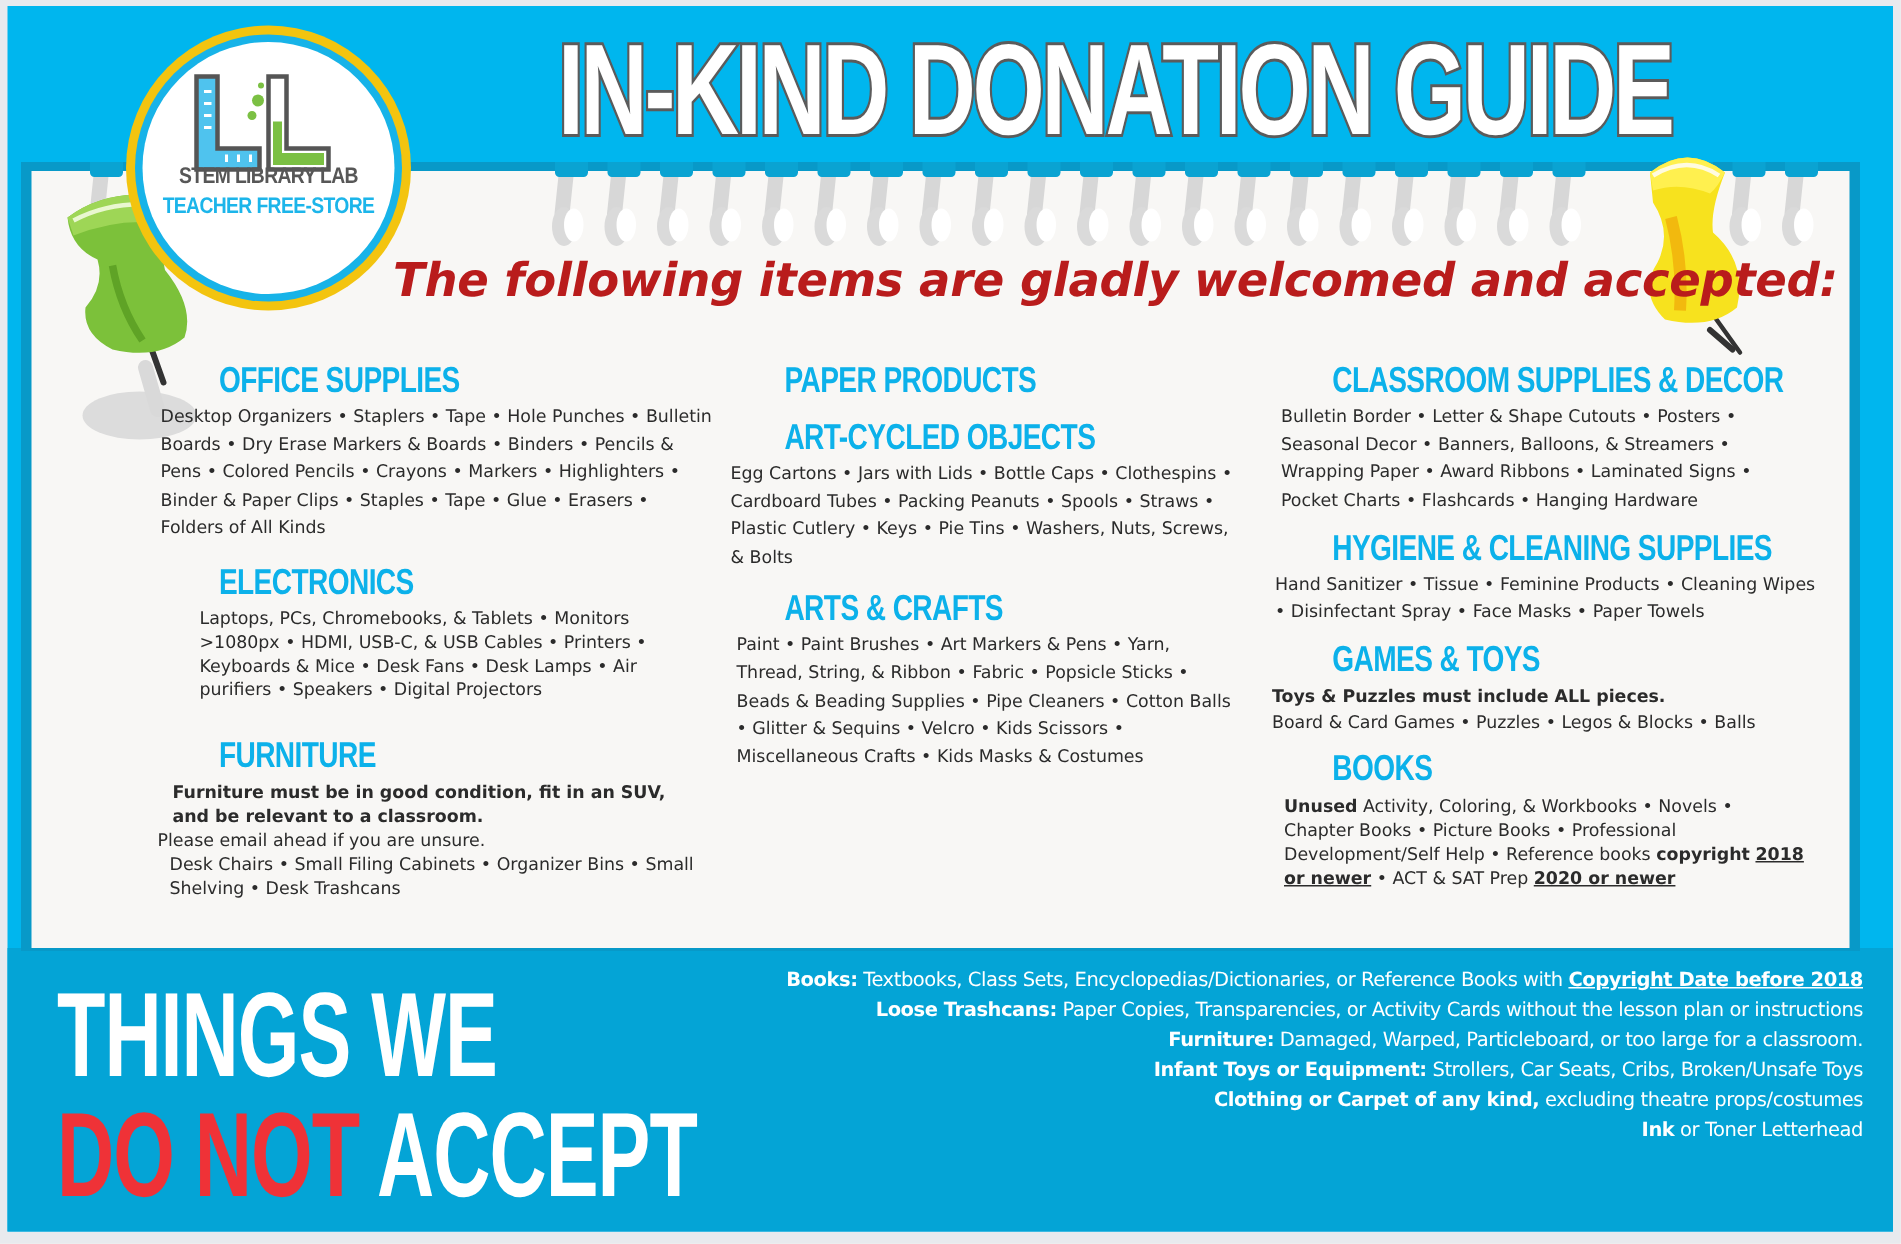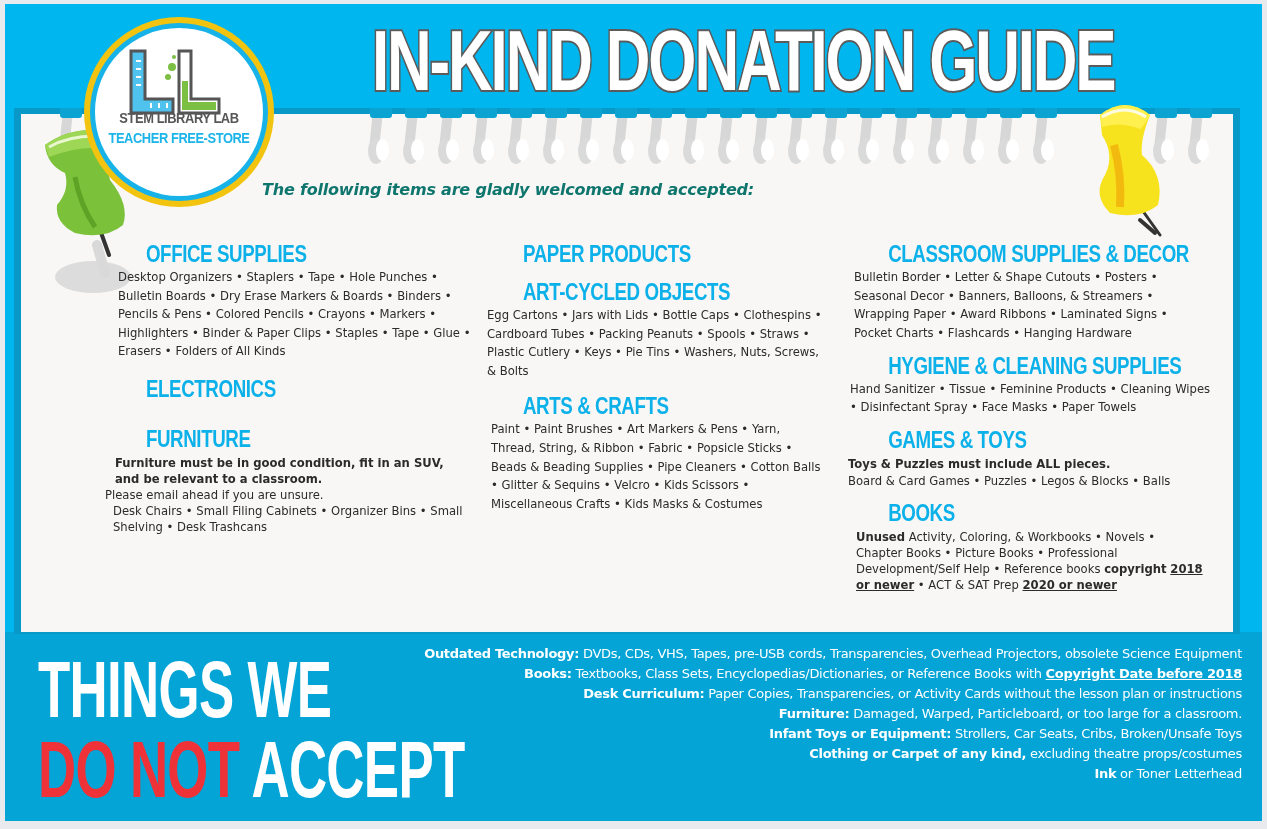--- a/index.html
+++ b/index.html
@@ -30,21 +30,21 @@
   .logo { position: absolute; left: 84px; top: 17px; width: 190px; height: 190px; border-radius: 50%; background: #f3c40f; }
   .logo .ring2 { position: absolute; left: 6px; top: 6px; width: 178px; height: 178px; border-radius: 50%; background: #17b3e8; }
   .logo .inner { position: absolute; left: 11px; top: 11px; width: 168px; height: 168px; border-radius: 50%; background: #ffffff; }
   .logo .mark { position: absolute; left: 43px; top: 30px; width: 100px; height: 68px; }
   .logo .name1 { position: absolute; left: 0; top: 92px; width: 190px; text-align: center; font-family: "Liberation Sans", sans-serif; font-weight: 700; font-size: 15px; color: #575757; letter-spacing: -0.5px; transform: scaleX(0.86); }
   .logo .name2 { position: absolute; left: 0; top: 112px; width: 190px; text-align: center; font-family: "Liberation Sans", sans-serif; font-weight: 700; font-size: 15px; color: #1cb5ea; letter-spacing: -0.5px; transform: scaleX(0.86); }
 
   .pin-green { position: absolute; left: 35px; top: 105px; width: 120px; height: 190px; }
   .pin-yellow { position: absolute; left: 1080px; top: 95px; width: 110px; height: 240px; }
 
-  .subtitle { position: absolute; left: 262px; top: 180px; width: 820px; font-family: "DejaVu Sans", sans-serif; font-style: italic; font-weight: 700; font-size: 16px; color: #0f766e; white-space: nowrap; letter-spacing: -0.2px; }
+  .subtitle { position: absolute; left: 262px; top: 169px; width: 820px; font-family: "DejaVu Sans", sans-serif; font-style: italic; font-weight: 700; font-size: 31px; color: #b91c1c; white-space: nowrap; letter-spacing: -0.2px; }
 
   .col { position: absolute; color: #2a2a2a; }
   .col h2 { font-family: "Liberation Sans", sans-serif; font-weight: 700; font-size: 24px; color: #0cb1ea; line-height: 28px; transform: scaleX(0.78); white-space: nowrap; letter-spacing: -0.5px; }
   .col p { font-family: "DejaVu Sans", sans-serif; font-size: 11.6px; line-height: 18.6px; color: #2b2b2b; }
   .col p.note { font-weight: 700; line-height: 16px; }
   .col .sec { margin-bottom: 12px; }
   .b { font-weight: 700; }
   .u { font-weight: 700; text-decoration: underline; }
 
   .dna-title { position: absolute; left: 38px; top: 650px; font-family: "Liberation Sans", sans-serif; font-weight: 700; font-size: 80px; line-height: 80px; color: #ffffff; transform: scaleX(0.66); transform-origin: left top; white-space: nowrap; letter-spacing: -1px; }
@@ -252,24 +252,25 @@
   </svg>
   <div class="name1">STEM LIBRARY LAB</div>
   <div class="name2">TEACHER FREE-STORE</div>
 </div>
 
 <div class="subtitle">The following items are gladly welcomed and accepted:</div>
 
 <div class="col" style="left:105px; top:240px; width:372px;">
   <div class="sec">
     <h2>OFFICE SUPPLIES</h2>
-    <p style="padding:0 2px;margin-left:11px;">Desktop Organizers • Staplers • Tape • Hole Punches • Bulletin Boards • Dry Erase Markers &amp; Boards • Binders • Pencils &amp; Pens • Colored Pencils • Crayons • Markers • Highlighters • Binder &amp; Paper Clips • Staples • Tape • Glue • Erasers • Folders of All Kinds</p>
+    <p style="padding:0 2px;">Desktop Organizers • Staplers • Tape • Hole Punches • Bulletin Boards • Dry Erase Markers &amp; Boards • Binders • Pencils &amp; Pens • Colored Pencils • Crayons • Markers • Highlighters • Binder &amp; Paper Clips • Staples • Tape • Glue • Erasers • Folders of All Kinds</p>
   </div>
   <div class="sec" style="margin-top:14px;">
     <h2>ELECTRONICS</h2>
+    <p style="padding:0 28px; line-height:15.8px; margin-top:2px;">Laptops, PCs, Chromebooks, &amp; Tablets • Monitors &gt;1080px • HDMI, USB-C, &amp; USB Cables • Printers • Keyboards &amp; Mice • Desk Fans • Desk Lamps • Air purifiers • Speakers • Digital Projectors</p>
   </div>
   <div class="sec" style="margin-top:22px;">
     <h2>FURNITURE</h2>
     <p class="note" style="padding:0 10px; margin-top:2px;">Furniture must be in good condition, fit in an SUV, and be relevant to a classroom.</p>
     <p style="line-height:16px;">Please email ahead if you are unsure.</p>
     <p style="line-height:16px; padding:0 8px;">Desk Chairs • Small Filing Cabinets • Organizer Bins • Small Shelving • Desk Trashcans</p>
   </div>
 </div>
 
 <div class="col" style="left:485px; top:240px; width:345px;">
@@ -307,20 +308,19 @@
     </p>
   </div>
 </div>
 
 <div class="dna-title">
   <div>THINGS WE</div>
   <div><span class="red">DO NOT</span><span style="white-space:pre;"> ACCEPT</span></div>
 </div>
 
 <div class="reject-list">
-  <div class="row"><span class="lbl">Outdated Technology:</span><span style="white-space:pre;"> DVDs, CDs, VHS, Tapes, pre-USB cords, Transparencies, Overhead Projectors, obsolete Science Equipment</span></div>
   <div class="row"><span class="lbl">Books:</span><span style="white-space:pre;"> Textbooks, Class Sets, Encyclopedias/Dictionaries, or Reference Books with </span><span class="emph">Copyright Date before 2018</span></div>
-  <div class="row"><span class="lbl">Desk Curriculum:</span><span style="white-space:pre;margin-top:44px;"> Paper Copies, Transparencies, or Activity Cards without the lesson plan or instructions</span></div>
+  <div class="row"><span class="lbl">Loose Trashcans:</span><span style="white-space:pre;margin-top:44px;"> Paper Copies, Transparencies, or Activity Cards without the lesson plan or instructions</span></div>
   <div class="row"><span class="lbl">Furniture:</span><span style="white-space:pre;"> Damaged, Warped, Particleboard, or too large for a classroom.</span></div>
   <div class="row"><span class="lbl">Infant Toys or Equipment:</span><span style="white-space:pre;"> Strollers, Car Seats, Cribs, Broken/Unsafe Toys</span></div>
   <div class="row"><span class="lbl">Clothing or Carpet of any kind,</span><span style="white-space:pre;"> excluding theatre props/costumes</span></div>
   <div class="row"><span class="lbl">Ink</span><span style="white-space:pre;"> or Toner Letterhead</span></div>
 </div>
 
 </body></html>

